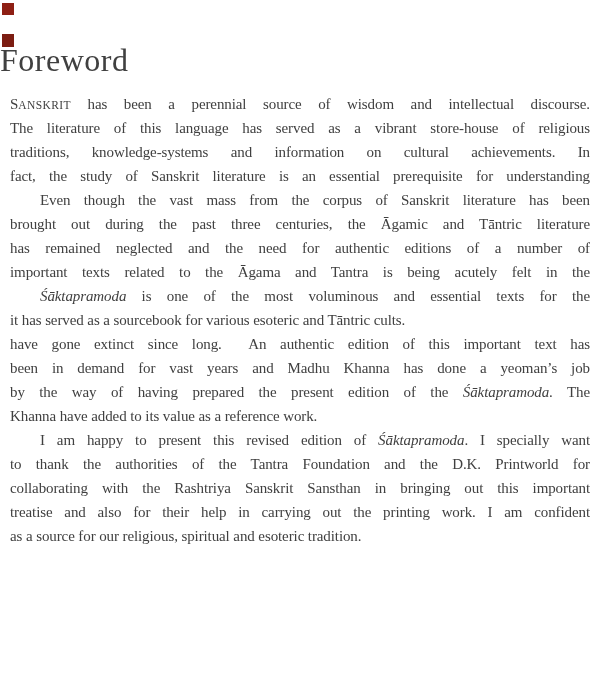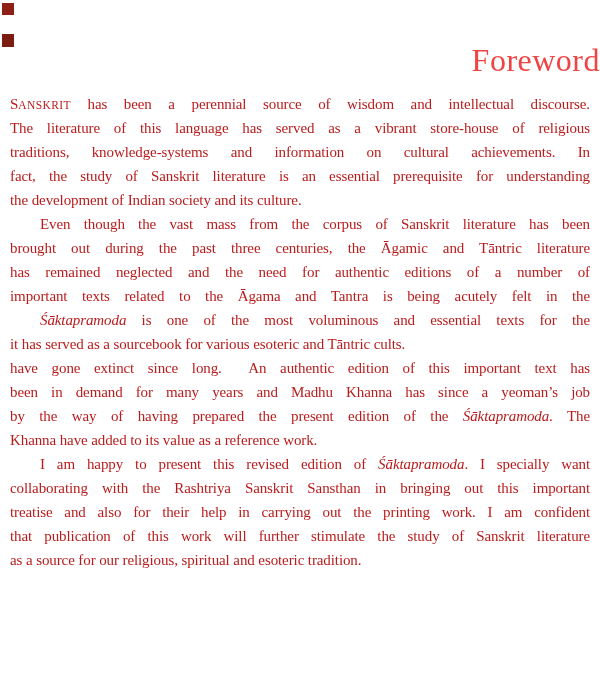--- a/index.html
+++ b/index.html
@@ -22,40 +22,40 @@
     width: 12px;
   }
   .scan-mark.m1 { top: 3px;  height: 12px; background: #8e1f14; }
   .scan-mark.m2 { top: 34px; height: 13px; background: #7c1d12; }
 
   .title {
     position: absolute;
     top: 42px; left: 0;
     width: 600px;
     margin: 0;
-    text-align: right;
+    text-align: left;
     font-size: 32px;
     font-weight: normal;
     letter-spacing: 0.5px;
-    color: #ef4444;
+    color: #404040;
   }
 
   .body-text {
     position: absolute;
     top: 92px; left: 10px;
     width: 580px;
   }
   .line {
     font-size: 15px;
     line-height: 24px;
     height: 24px;
     overflow: hidden;
     letter-spacing: -0.1px;
     text-align: justify;
-    color: #b91c1c;
+    color: #404040;
   }
   
   .line.j::after {
     content: "";
     display: inline-block;
     width: 100%;
     height: 0;
   }
   .line.indent { text-indent: 30px; }
   .sc { font-size: 11.5px; letter-spacing: 0.4px; }
@@ -68,30 +68,29 @@
   <div class="scan-mark m1"></div>
   <div class="scan-mark m2"></div>
 
   <h1 class="title">Foreword</h1>
 
   <div class="body-text">
       <div class="line j"><span>S</span><span class="sc">ANSKRIT</span><span> has been a perennial source of wisdom and intellectual discourse.</span></div>
       <div class="line j"><span>The literature of this language has served as a vibrant store-house of religious</span></div>
       <div class="line j"><span>traditions, knowledge-systems and information on cultural achievements. In</span></div>
       <div class="line j"><span>fact, the study of Sanskrit literature is an essential prerequisite for understanding</span></div>
-      <div class="line"><span>the development of Indian society and its culture.</span></div>
       <div class="line j indent"><span>Even though the vast mass from the corpus of Sanskrit literature has been</span></div>
       <div class="line j"><span>brought out during the past three centuries, the Āgamic and Tāntric literature</span></div>
       <div class="line j"><span>has remained neglected and the need for authentic editions of a number of</span></div>
       <div class="line j"><span>important texts related to the Āgama and Tantra is being acutely felt in the</span></div>
       <div class="line j indent"><span class="it">Śāktapramoda</span><span> is one of the most voluminous and essential texts for the</span></div>
       <div class="line"><span>it has served as a sourcebook for various esoteric and Tāntric cults.</span></div>
       <div class="line j"><span>have gone extinct since long.&nbsp; An authentic edition of this important text has</span></div>
-      <div class="line j"><span>been in demand for many years and Madhu Khanna has since a yeoman’s job</span></div>
+      <div class="line j"><span>been in demand for vast years and Madhu Khanna has done a yeoman’s job</span></div>
       <div class="line j"><span>by the way of having prepared the present edition of the </span><span class="it">Śāktapramoda</span><span>. The</span></div>
       <div class="line"><span>Khanna have added to its value as a reference work.</span></div>
       <div class="line j indent"><span>I am happy to present this revised edition of </span><span class="it">Śāktapramoda</span><span>. I specially want</span></div>
+      <div class="line j"><span>to thank the authorities of the Tantra Foundation and the D.K. Printworld for</span></div>
       <div class="line j"><span>collaborating with the Rashtriya Sanskrit Sansthan in bringing out this important</span></div>
       <div class="line j"><span>treatise and also for their help in carrying out the printing work. I am confident</span></div>
-      <div class="line j"><span>that publication of this work will further stimulate the study of Sanskrit literature</span></div>
       <div class="line"><span>as a source for our religious, spiritual and esoteric tradition.</span></div>
     </div>
 </div>
 
 </body></html>

